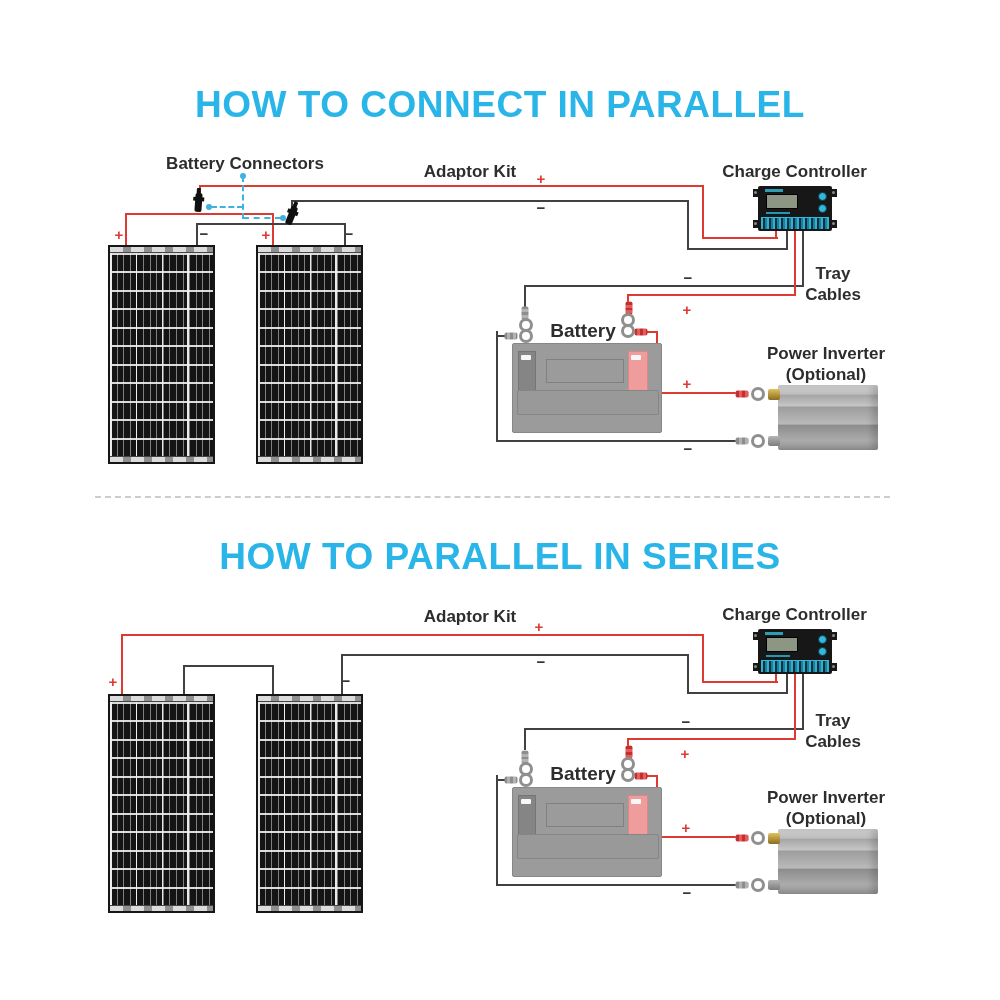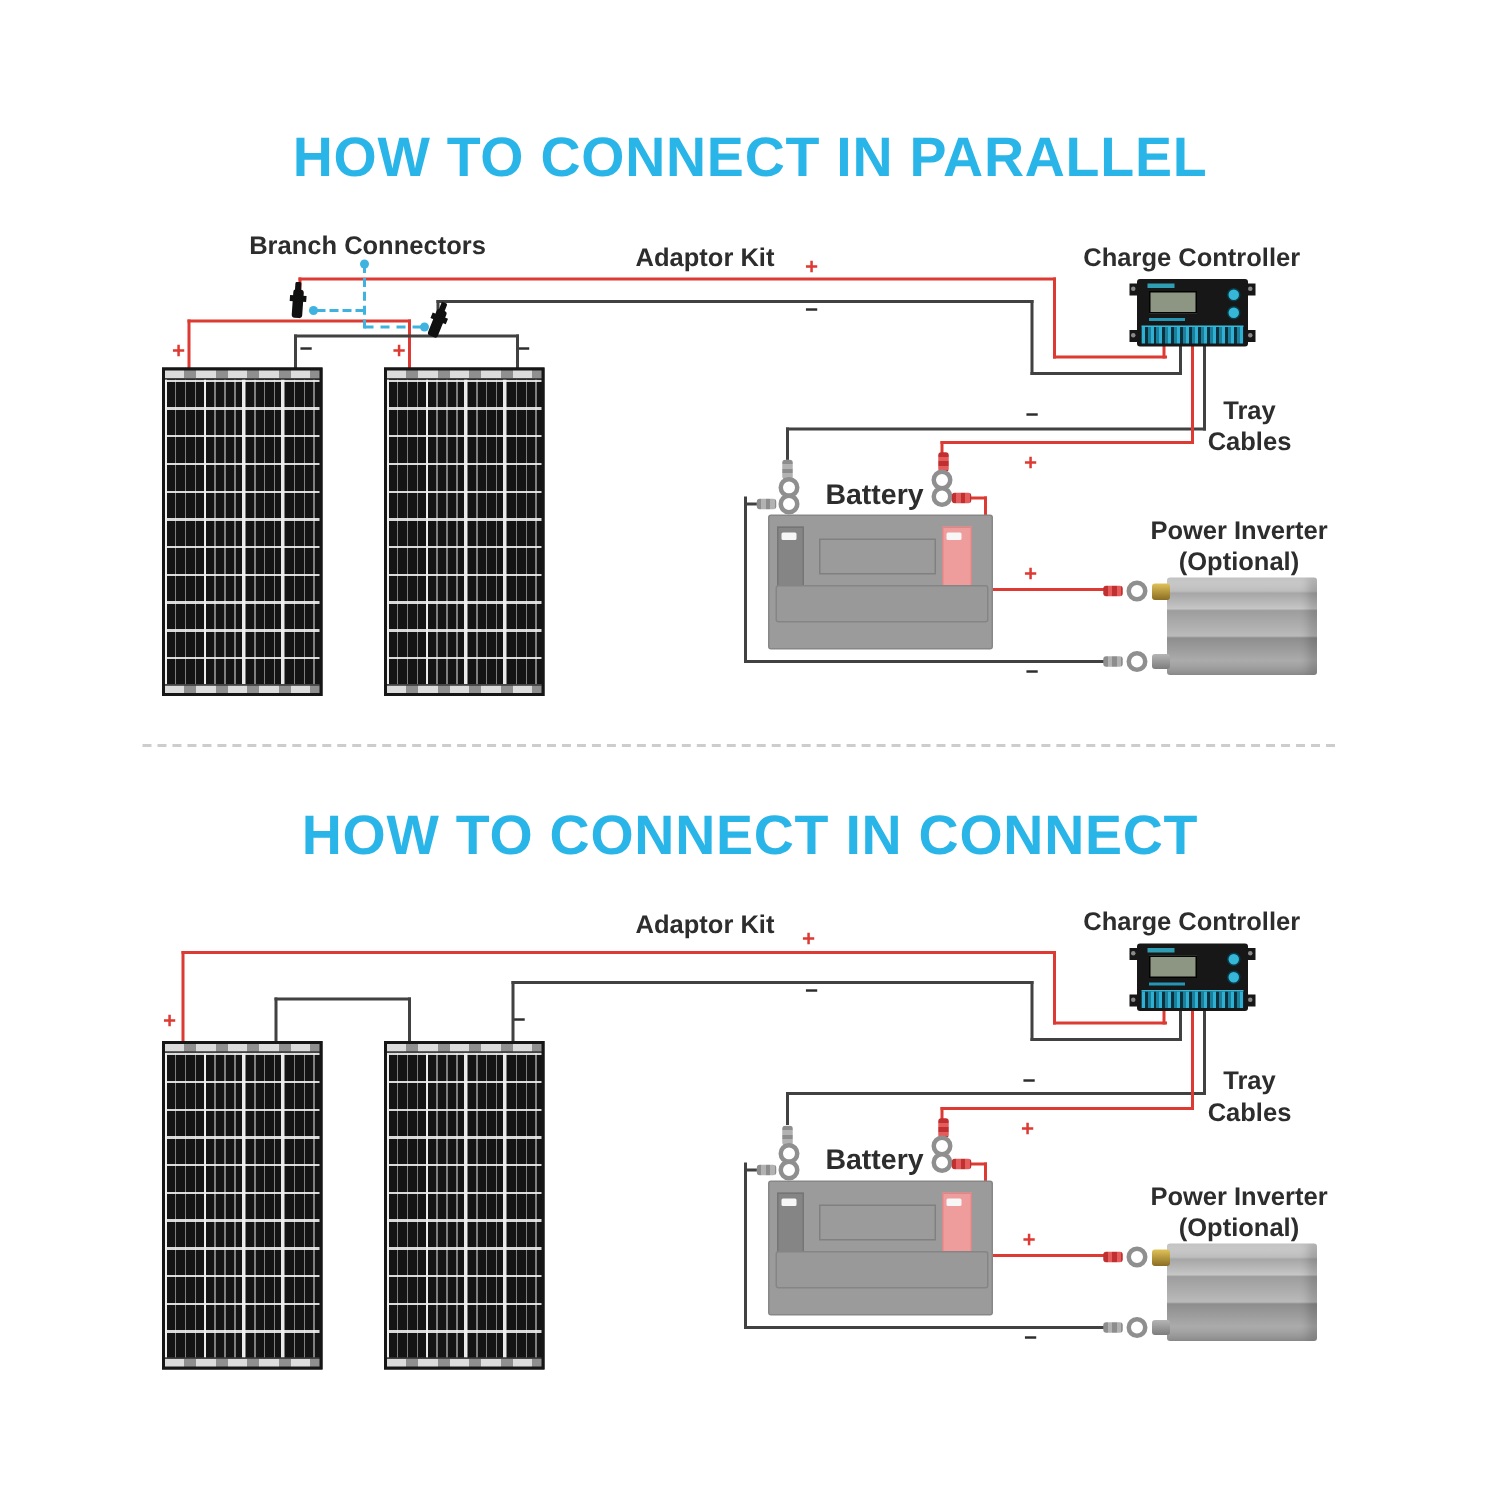--- a/index.html
+++ b/index.html
@@ -87,21 +87,21 @@
   .divider{position:absolute;left:95px;top:496px;width:795px;border-top:2px dashed #cdcdcd;}
 </style>
 </head>
 <body>
 
 <div id="canvas">
 
   <section>
     <div class="sec-title" style="top:84px">HOW TO CONNECT IN PARALLEL</div>
 
-    <div class="lbl" style="left:145px;top:153px;width:200px">Branch Connectors</div>
+    <div class="lbl" style="left:145px;top:153px;width:200px">Battery Connectors</div>
     <div class="lbl" style="left:410px;top:161px;width:120px">Adaptor Kit</div>
     <div class="lbl" style="left:712px;top:161px;width:165px">Charge Controller</div>
     <div class="lbl" style="left:800px;top:263px;width:66px">Tray Cables</div>
     <div class="lbl big" style="left:523px;top:319px;width:120px">Battery</div>
     <div class="lbl" style="left:761px;top:343px;width:130px">Power Inverter (Optional)</div>
 
     <div class="sign pos" style="left:119px;top:234px">+</div>
     <div class="sign" style="left:204px;top:233px">−</div>
     <div class="sign pos" style="left:266px;top:234px">+</div>
     <div class="sign" style="left:349px;top:233px">−</div>
@@ -202,21 +202,21 @@
     <div class="ring" style="left:758px;top:441px"></div>
     <div class="inverter" style="left:778px;top:385px">
       <div class="post pos"></div>
       <div class="post neg"></div>
     </div>
   </section>
 
   <div class="divider"></div>
 
   <section>
-    <div class="sec-title" style="top:536px">HOW TO CONNECT IN CONNECT</div>
+    <div class="sec-title" style="top:536px">HOW TO PARALLEL IN SERIES</div>
 
     <div class="lbl" style="left:410px;top:606px;width:120px">Adaptor Kit</div>
     <div class="lbl" style="left:712px;top:604px;width:165px">Charge Controller</div>
     <div class="lbl" style="left:800px;top:710px;width:66px">Tray Cables</div>
     <div class="lbl big" style="left:523px;top:762px;width:120px">Battery</div>
     <div class="lbl" style="left:761px;top:787px;width:130px">Power Inverter (Optional)</div>
 
     <div class="sign pos" style="left:113px;top:681px">+</div>
     <div class="sign" style="left:346px;top:680px">−</div>
     <div class="sign pos" style="left:539px;top:626px">+</div>

